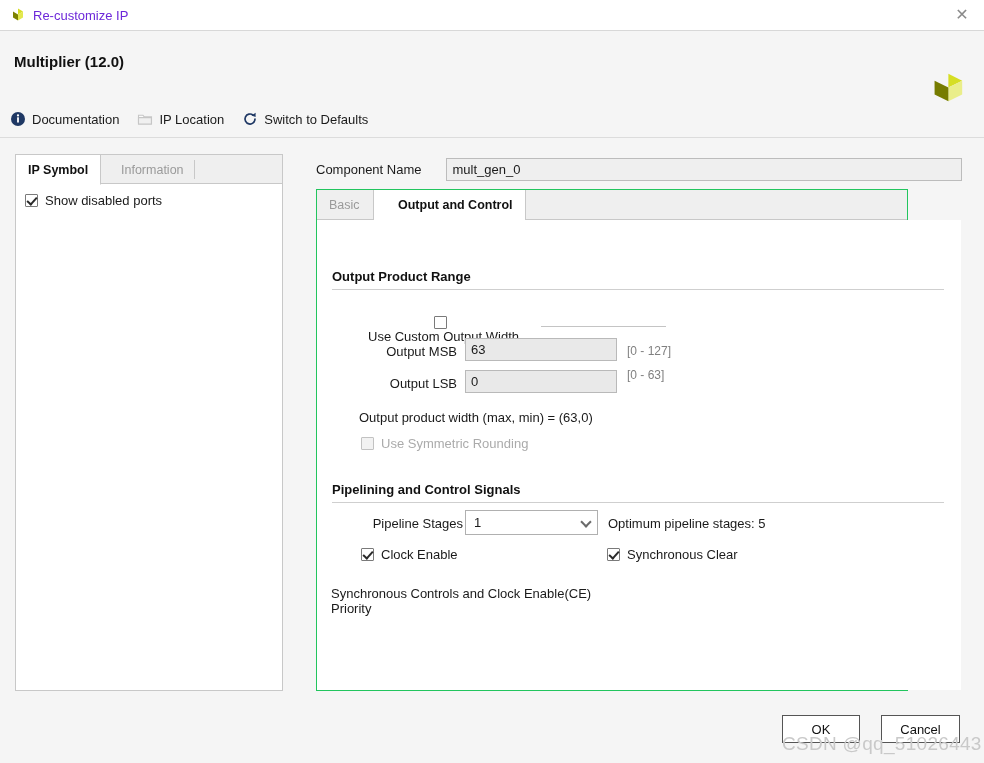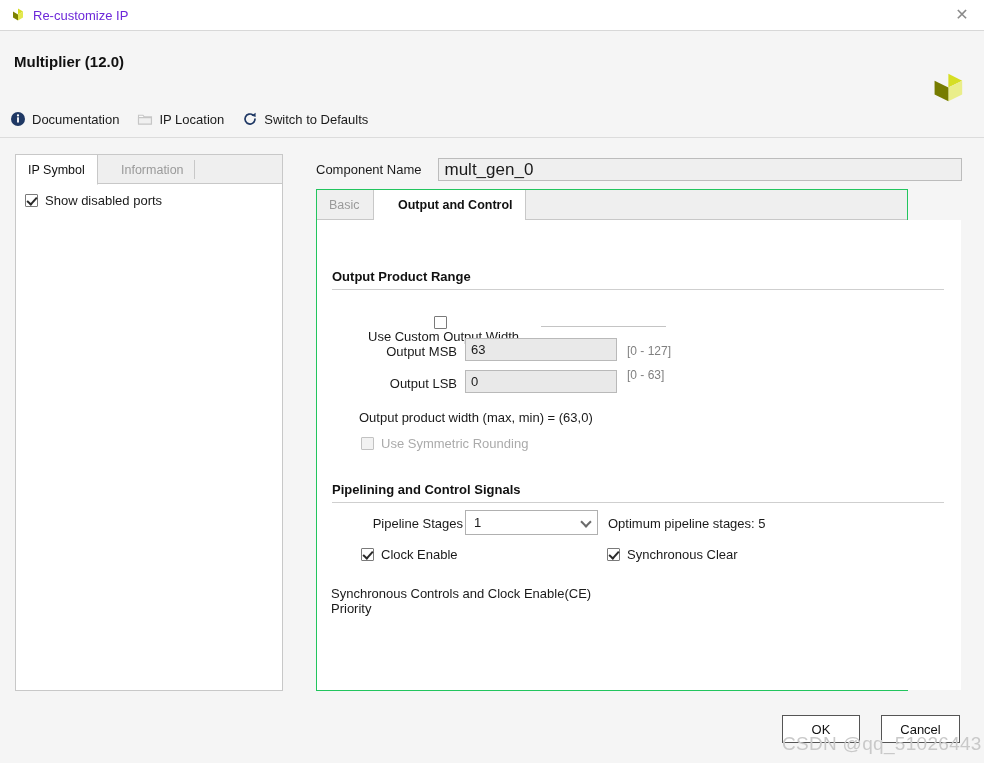--- a/index.html
+++ b/index.html
@@ -49,21 +49,21 @@
   .left-panel {
     position: absolute; left: 15px; top: 154px; width: 268px; height: 537px;
     background: #ffffff; border: 1px solid #c8c8c8;
   }
   .lp-tabs { position: relative; height: 29px; background: #efefef; border-bottom: 1px solid #c8c8c8; }
   .lp-tab {
     position: absolute; top: 0; height: 29px; display: flex; align-items: center;
     padding: 0 12px; font-size: 12.5px; cursor: default;
   }
   .lp-tab.active {
-    background: #ffffff; font-weight: normal; color: #111;
+    background: #ffffff; font-weight: bold; color: #111;
     border-right: 1px solid #c8c8c8; border-bottom: 1px solid #ffffff;
     top: 0; height: 30px;
   }
   .lp-tab.inactive { color: #9a9a9a; }
   .lp-tab-sep { position: absolute; top: 5px; width: 1px; height: 19px; background: #c8c8c8; }
 
   .showports { position: absolute; left: 9px; top: 38px; display: flex; align-items: center; }
   .showports .lbl { margin-left: 7px; font-size: 13px; }
 
   .symbol-wrap { position: absolute; left: 0; top: 60px; width: 266px; height: 475px; }
@@ -77,23 +77,23 @@
     content: ""; position: absolute; left: 3px; top: 0px;
     width: 4px; height: 8px; border: solid #2a2a2a;
     border-width: 0 2px 2px 0; transform: rotate(42deg);
   }
   .cb.disabled { border-color: #c2c2c2; background: #f2f2f2; }
 
   
   .comp-row { position: absolute; left: 316px; top: 157px; width: 646px; height: 24px; display: flex; align-items: center; }
   .comp-label { font-size: 13px; color: #1a1a1a; white-space: nowrap; }
   .comp-input {
-    margin-left: 16px; flex: 1; height: 23px; line-height: 21px;
+    margin-left: 24px; flex: 1; height: 23px; line-height: 21px;
     background: #efefef; border: 1px solid #bcbcbc; padding: 0 6px;
-    font-size: 17px; color: #1a1a1a;
+    font-size: 13px; color: #1a1a1a;
   }
 
   .right-panel {
     position: absolute; left: 316px; top: 189px; width: 592px; height: 502px;
     background: #ffffff; border: 1px solid #22c55e;
   }
   .rp-tabs { position: relative; height: 30px; background: #efefef; border-bottom: 1px solid #c8c8c8; }
   .rp-tab {
     position: absolute; top: 0; height: 30px; display: flex; align-items: center;
     padding: 0 12px; font-size: 12.5px; cursor: default;

